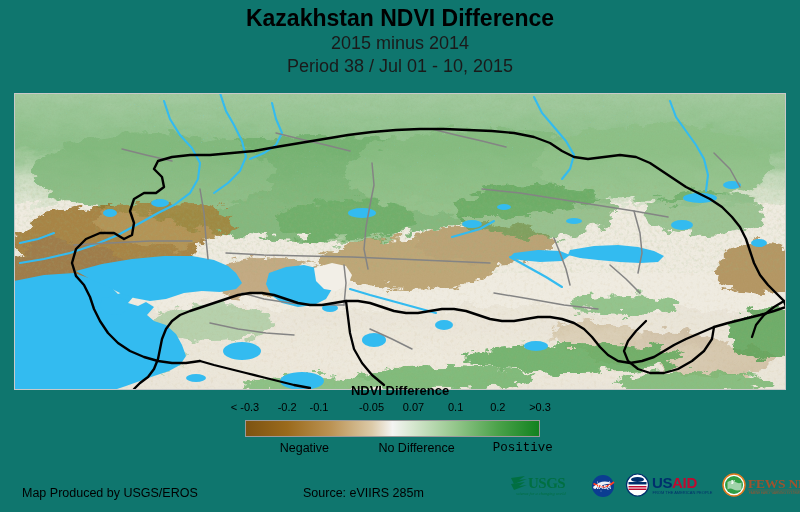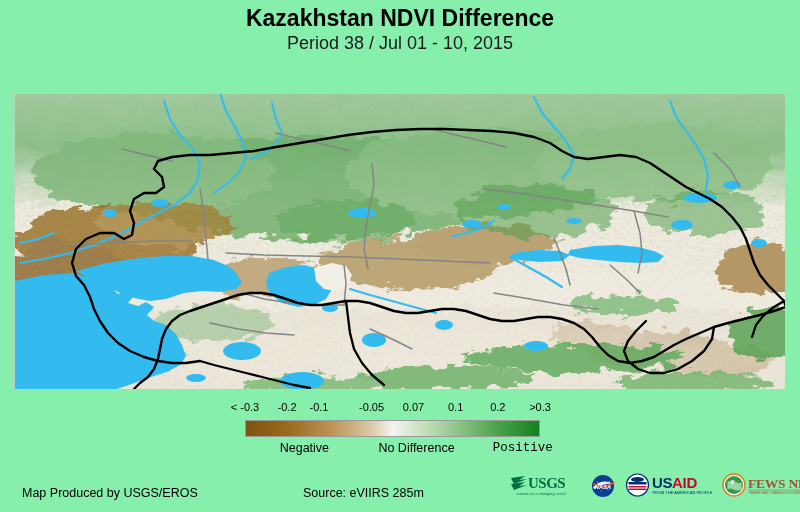--- a/index.html
+++ b/index.html
@@ -4,21 +4,21 @@
 <style>
   html, body {
     margin: 0;
     padding: 0;
     background: #ffffff;
   }
   #page {
     position: relative;
     width: 800px;
     height: 512px;
-    background: #86efac;
+    background: #0f766e;
     font-family: "Liberation Sans", sans-serif;
     overflow: hidden;
   }
 
   
   #title-block {
     position: absolute;
     left: 0;
     top: 0;
     width: 800px;
@@ -142,20 +142,21 @@
   }
   .logo { display: block; }
 </style>
 </head>
 <body>
 
 <div id="page">
 
   <div id="title-block">
     <div id="map-title">Kazakhstan NDVI Difference</div>
+    <div id="map-subtitle-1">2015 minus 2014</div>
     <div id="map-subtitle-2">Period 38 / Jul 01 - 10, 2015</div>
   </div>
 
   <div id="map-frame">
     <svg id="map-svg" width="772" height="297" viewBox="0 0 772 297" xmlns="http://www.w3.org/2000/svg">
       <defs>
 
         <filter id="grain" x="-5%" y="-5%" width="110%" height="110%">
           <feTurbulence type="fractalNoise" baseFrequency="0.75" numOctaves="4" seed="7" result="n"></feTurbulence>
           <feColorMatrix in="n" type="saturate" values="0" result="ng"></feColorMatrix>
@@ -409,20 +410,21 @@
 
         <path fill="none" stroke="#000000" stroke-width="2.3" stroke-linejoin="round" stroke-linecap="round" d="M 770 208 L 760 214 L 750 222 L 742 232 L 738 244"></path>
 
       </g>
 
       <rect x="0.5" y="0.5" width="771" height="296" fill="none" stroke="#c9c9c9" stroke-width="1"></rect>
     </svg>
   </div>
 
   <div id="legend">
+    <div id="legend-title">NDVI Difference</div>
     <div id="legend-ticks">
         <span class="legend-tick" style="left: 65px;">&lt; -0.3</span>
         <span class="legend-tick" style="left: 107.185px;">-0.2</span>
         <span class="legend-tick" style="left: 139px;">-0.1</span>
         <span class="legend-tick" style="left: 191.555px;">-0.05</span>
         <span class="legend-tick" style="left: 233.445px;">0.07</span>
         <span class="legend-tick" style="left: 275.63px;">0.1</span>
         <span class="legend-tick" style="left: 317.815px;">0.2</span>
         <span class="legend-tick" style="left: 360px;">&gt;0.3</span>
       </div>

